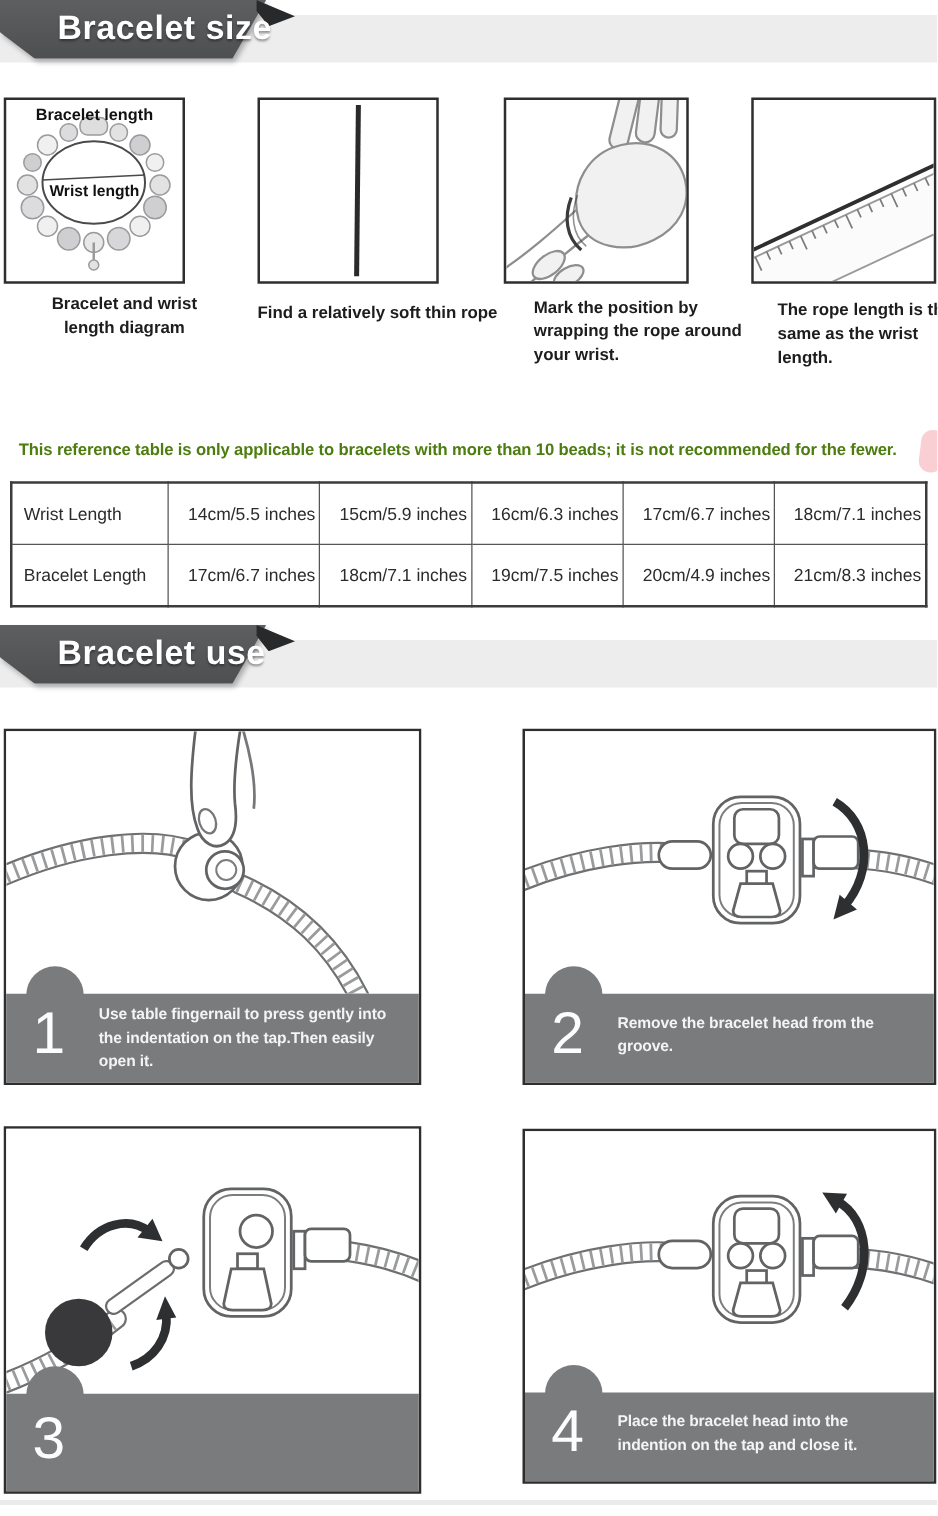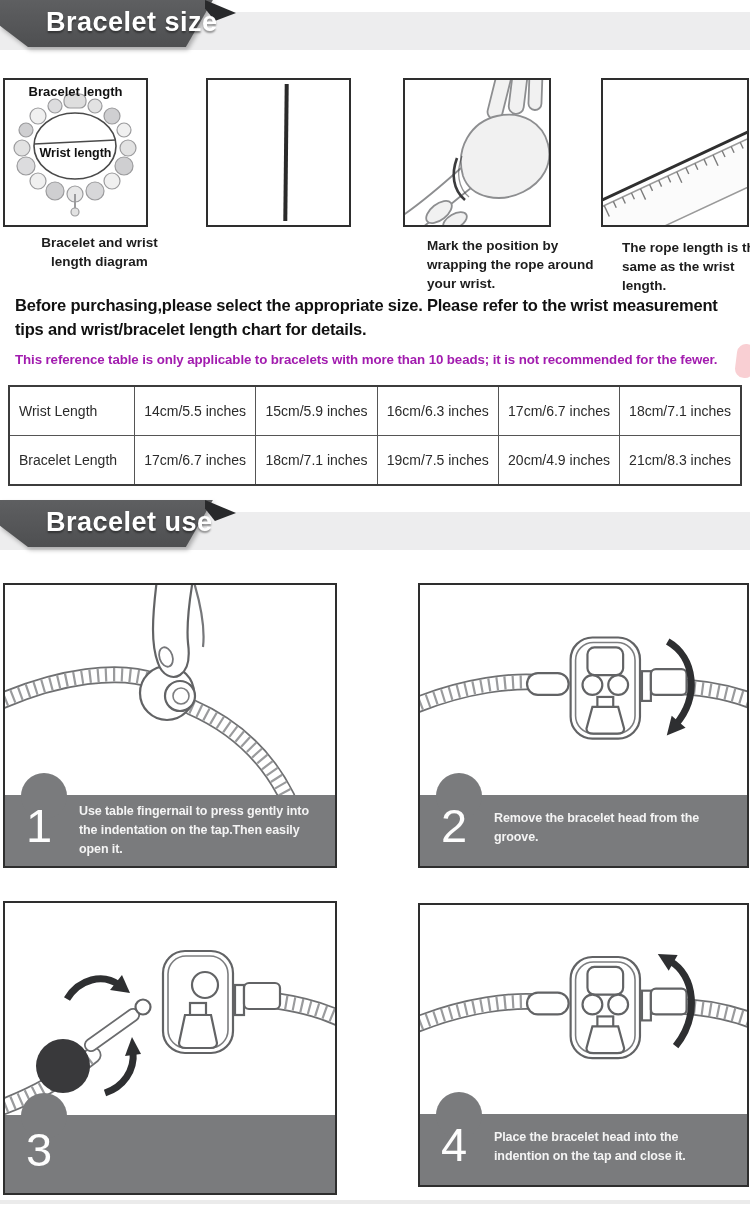--- a/index.html
+++ b/index.html
@@ -35,28 +35,28 @@
         white-space:pre-line;margin-left:24px;}
   #cap1{left:0;top:233px;width:151px;text-align:center;}
   #cap2{left:166px;top:240px;width:224px;text-align:center;}
   #cap3{left:403px;top:236px;width:175px;}
   #cap4{left:598px;top:238px;width:160px;}
 
   
   .note-bold{position:absolute;left:15px;top:294px;width:726px;font-size:16.5px;font-weight:bold;
         color:#111;line-height:1.45;letter-spacing:-.2px;}
   .note-red{position:absolute;left:15px;top:352px;width:730px;font-size:13.3px;font-weight:bold;
-        color:#a21caf;letter-spacing:-.1px;}
+        color:#4d7c0f;letter-spacing:-.1px;}
   .pink-mark{position:absolute;right:-5px;top:344px;width:19px;height:34px;background:#f8c7cb;
         border-radius:9px;transform:rotate(7deg);opacity:.85;}
 
   
   .size-table{position:absolute;left:8px;top:385px;width:734px;border-collapse:collapse;
         font-size:14px;color:#2b2b2b;background:#fff;border:2px solid #3c3c3c;table-layout:fixed;}
-  .size-table td{border:1px solid #555;height:48px;text-align:center;padding:0 3px;}
+  .size-table td{border:1px solid #555;height:48px;text-align:right;padding:0 3px;}
   .size-table td.rowhead{text-align:left;padding-left:9px;width:112px;}
 
   
   .panel{position:absolute;border:2px solid #2e2e2e;background:#fff;box-sizing:border-box;
         display:flex;flex-direction:column;}
   #p1{left:3px;top:583px;width:334px;height:285px;}
   #p2{left:418px;top:583px;width:331px;height:285px;}
   #p3{left:3px;top:901px;width:334px;height:294px;}
   #p4{left:418px;top:903px;width:331px;height:284px;}
   .art{flex:1;position:relative;overflow:hidden;background:#fff;}
@@ -153,27 +153,27 @@
       <g transform="translate(-6,128) rotate(-25)">
         <line x1="-10" y1="-6" x2="230" y2="-6" stroke="#2f2f2f" stroke-width="3"></line>
         <rect x="-10" y="0" width="240" height="44" fill="#fbfbfb" stroke="#9a9a9a" stroke-width="1.5"></rect>
         <path d="M8 0 V12 M18 0 V7 M28 0 V7 M38 0 V7 M48 0 V12 M58 0 V7 M68 0 V7 M78 0 V7 M88 0 V12 M98 0 V7 M108 0 V7 M118 0 V7 M128 0 V12 M138 0 V7 M148 0 V7 M158 0 V7 M168 0 V12 M178 0 V7 M188 0 V7 M198 0 V7 M208 0 V12 M218 0 V7" stroke="#7c7c7c" stroke-width="1.4" fill="none"></path>
       </g>
     </svg>
   </div>
 
   <div class="mcap" id="cap1">Bracelet and wrist
 length diagram</div>
+  <div class="mcap" id="cap2">Find a relatively soft thin rope</div>
   <div class="mcap" id="cap3">Mark the position by
 wrapping the rope around
 your wrist.</div>
   <div class="mcap" id="cap4">The rope length is the
 same as the wrist length.</div>
 
-  <div class="note-bold">Before purchasing,please select the appropriate size. Please refer to the wrist measurement tips and wrist/bracelet length chart for details.</div>
   <div class="note-red">This reference table is only applicable to bracelets with more than 10 beads; it is not recommended for the fewer.</div>
   <div class="pink-mark"></div>
 
   <table class="size-table">
     <tbody>
         <tr>
       <td class="rowhead">Wrist Length</td>
       <td>14cm/5.5 inches</td>
       <td>15cm/5.9 inches</td>
       <td>16cm/6.3 inches</td>

